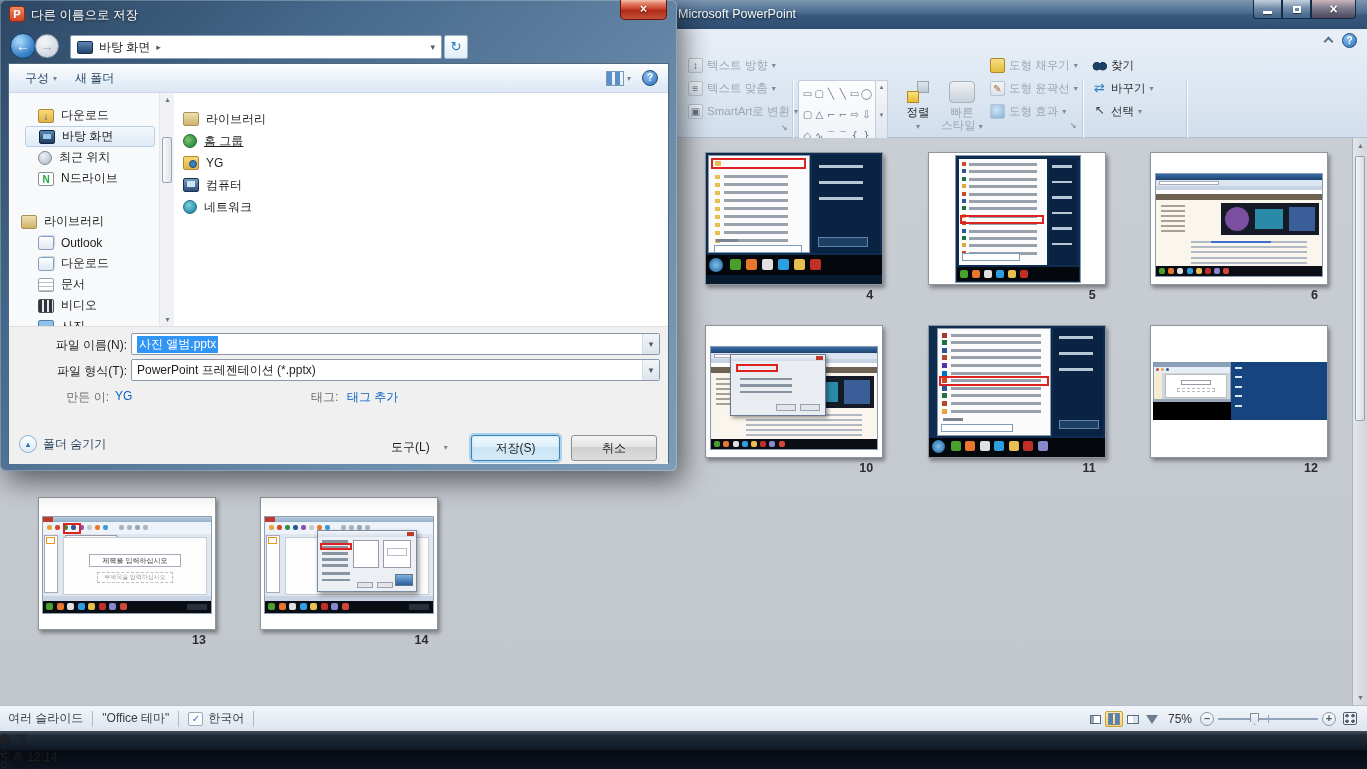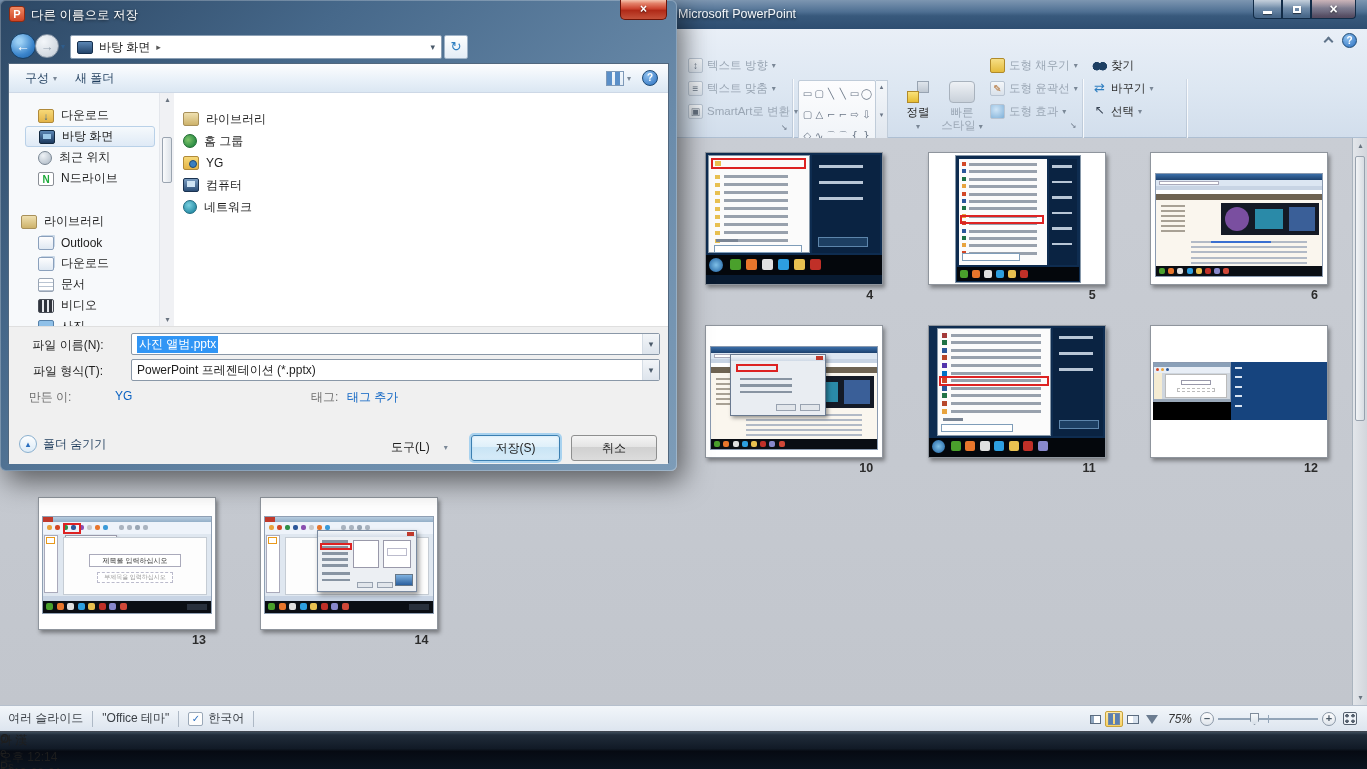--- a/index.html
+++ b/index.html
@@ -93,21 +93,21 @@
   .spell::after{content:"✓";}
   .sb-right .vbtn{position:absolute;top:5px;width:18px;height:16px;border:1px solid transparent;border-radius:2px;display:flex;align-items:center;justify-content:center;}
   .vbtn.active{background:linear-gradient(#fde9a8,#f9d264);border-color:#c8a23c;}
   .vi{display:block;}
   .vi-normal{width:11px;height:9px;border:1px solid #5b6c80;background:linear-gradient(90deg,#8fa6bf 3px,#fff 3px);}
   .vi-sorter{width:10px;height:10px;background:
      linear-gradient(90deg,#5b7fb0 4px,transparent 4px) 0 0/6px 6px repeat;
      outline:1px solid #748aa5;}
   .vi-read{width:12px;height:9px;border:1px solid #5b6c80;background:linear-gradient(90deg,#fff 5px,#d8e2ee 5px);}
   .vi-show{width:0;height:0;border-left:6px solid transparent;border-right:6px solid transparent;border-top:9px solid #6b7c90;}
-  .zoom-pct{position:absolute;top:6px;font-size:12px;color:#333;font-style:italic;}
+  .zoom-pct{position:absolute;top:6px;font-size:12px;color:#333;}
   .zbtn{position:absolute;top:6px;width:14px;height:14px;border-radius:50%;border:1px solid #8a97a6;
     background:linear-gradient(#fdfdfe,#dfe5ec);color:#4a5865;font-weight:bold;font-size:11px;line-height:11px;text-align:center;}
   .ztrack{position:absolute;top:12px;height:2px;background:#93a5b8;}
   .ztick{position:absolute;top:9px;width:1px;height:8px;background:#93a5b8;}
   .zmark{position:absolute;top:7px;width:9px;height:12px;background:linear-gradient(#f6f9fb,#d7dfe8);border:1px solid #7f8c9b;
     clip-path:polygon(0 0,100% 0,100% 68%,50% 100%,0 68%);}
   .zfit{position:absolute;top:6px;width:14px;height:13px;border:1px solid #55606e;border-radius:2px;
     background:
       radial-gradient(circle at 25% 25%,#55606e 1.5px,transparent 2px),
       radial-gradient(circle at 75% 25%,#55606e 1.5px,transparent 2px),
@@ -186,21 +186,21 @@
   .videos-icon{background:repeating-linear-gradient(90deg,#30343c 0 3px,#e8eaee 3px 5px);border:1px solid #4a4f58;}
   .pictures-icon{background:linear-gradient(180deg,#8fc0e8 55%,#3a7f4a 55%);border:1px solid #5580a8;}
   .homegroup-icon{background:radial-gradient(circle at 35% 40%,#7fc46a,#2f8f46 70%);border:1px solid #1d6a30;border-radius:50%;width:14px;}
   .user-folder-icon{background:linear-gradient(#f7d978,#e3b448);border:1px solid #b08a3a;}
   .user-folder-icon::after{content:"";position:absolute;right:1px;bottom:1px;width:6px;height:6px;border-radius:50%;background:#3a7fc0;border:1px solid #1d4a75;}
   .computer-icon{background:linear-gradient(#7a9cc0,#2c4f78);border:1px solid #1a3250;}
   .computer-icon::after{content:"";position:absolute;left:3px;top:2px;right:3px;height:6px;background:#cfe4f4;}
   .network-icon{background:radial-gradient(circle at 40% 35%,#7ad0e0,#2a8fa8 75%);border:1px solid #1d6a80;border-radius:50%;width:14px;}
 
   .dlg-lower{left:0;top:262px;width:659px;height:138px;background:#f0f0f0;border-top:1px solid #dfdfdf;}
-  .fld-label{position:absolute;width:118px;text-align:center;color:#1e1e1e;}
+  .fld-label{position:absolute;width:118px;text-align:right;color:#1e1e1e;}
   .combo{position:absolute;left:122px;width:529px;height:22px;background:#fff;border:1px solid #8a98a8;border-radius:2px;
     display:flex;align-items:center;padding:0 20px 0 5px;}
   .combo .dd2{position:absolute;right:0;top:0;bottom:0;width:17px;border-left:1px solid #d5dde5;
     background:linear-gradient(#f2f5f8,#dde4ec);color:#4a5a6a;font-size:9px;display:flex;align-items:center;justify-content:center;}
   .dd2::after{content:"▾";}
   .selhl{background:#3095f5;color:#fff;padding:0 2px;}
   .meta-lbl{color:#6d6d6d;}
   .meta-val{color:#0a62c3;}
   .hidefold{position:absolute;left:10px;top:108px;display:flex;align-items:center;gap:6px;color:#1e3c5c;}
   .hf-circle{width:18px;height:18px;border-radius:50%;border:1px solid #8ab0cf;background:linear-gradient(#fdfeff,#dcebf7);
@@ -871,21 +871,21 @@
         <div class="a navscroll">
           <span class="vs-arr" style="top:2px;width:15px;">▴</span>
           <div class="ns-thumb"></div>
           <span class="vs-arr" style="bottom:2px;width:15px;">▾</span>
         </div>
         <div class="a filelist" id="file-list">
             <div class="file-row" style="top: 15px;">
               <span class="mi libraries-icon"></span>
               <span>라이브러리</span>
             </div>
-            <div class="file-row" style="top: 37px;">
+            <div class="file-row" style="top: 37px; text-decoration: underline;">
               <span class="mi homegroup-icon"></span>
               <span>홈 그룹</span>
             </div>
             <div class="file-row" style="top: 59px;">
               <span class="mi user-folder-icon"></span>
               <span>YG</span>
             </div>
             <div class="file-row" style="top: 81px;">
               <span class="mi computer-icon"></span>
               <span>컴퓨터</span>

